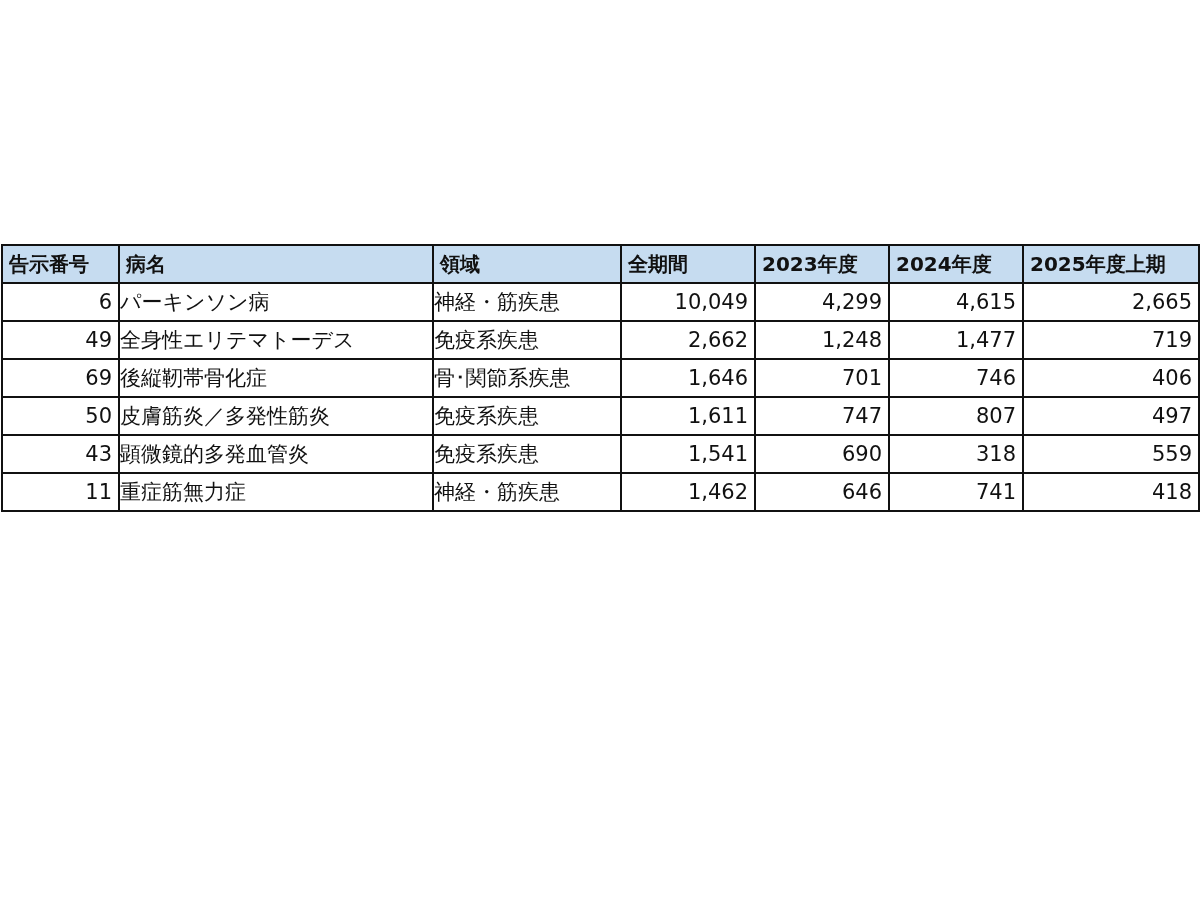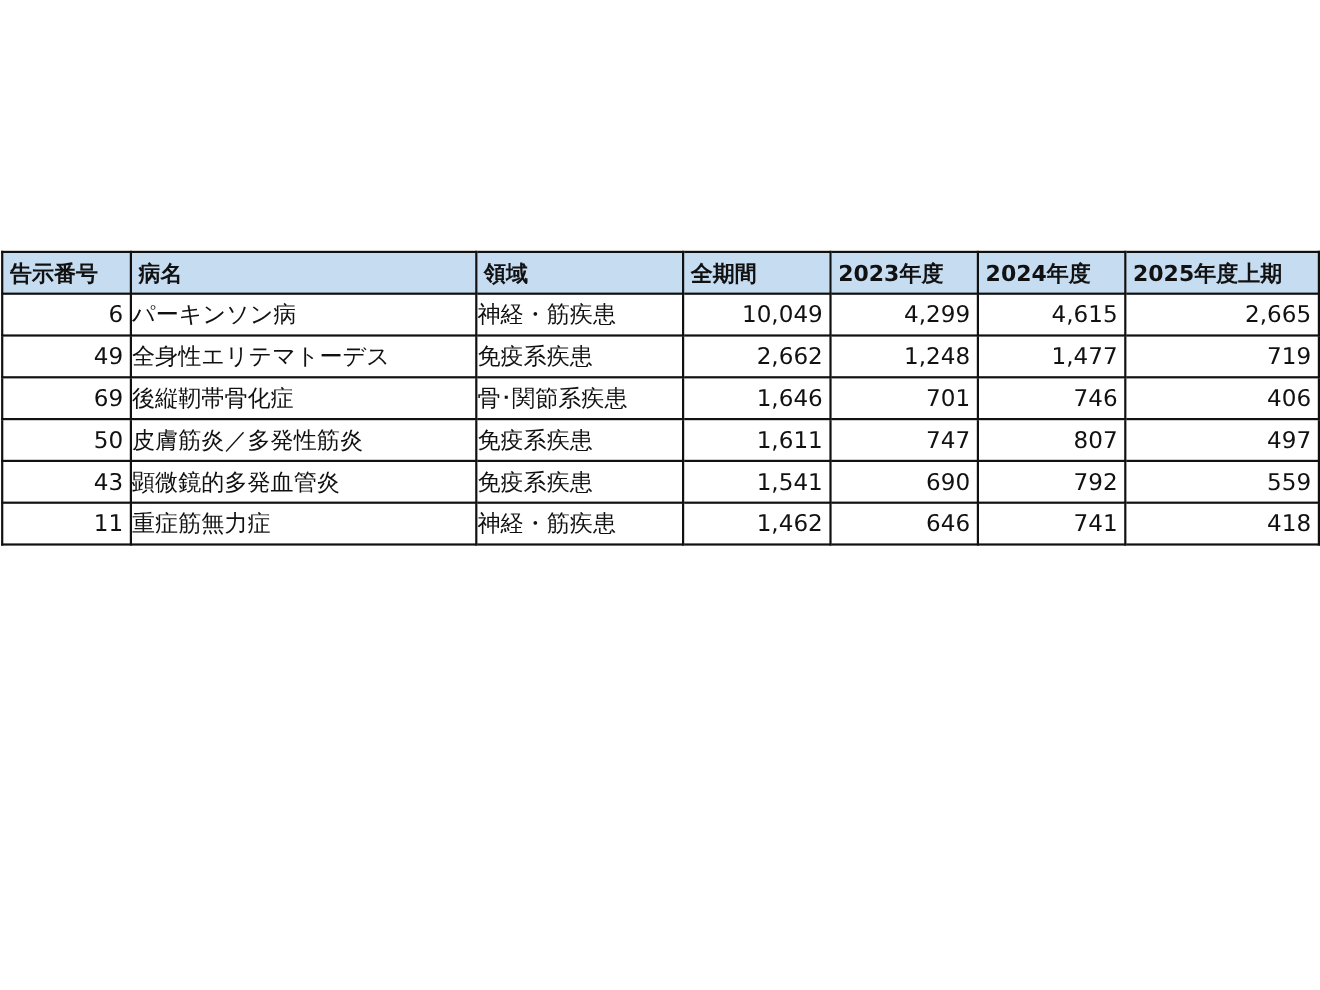--- a/index.html
+++ b/index.html
@@ -11,21 +11,21 @@
       overflow: hidden;
     }
     body {
       position: relative;
       font-family: "DejaVu Sans", "Liberation Sans", sans-serif;
       color: #111111;
     }
     .table-wrap {
       position: absolute;
       left: 1px;
-      top: 228px;
+      top: 244px;
       width: 1197px;
     }
     table {
       border-collapse: collapse;
       width: 1197px;
       table-layout: fixed;
     }
     th, td {
       border: 2px solid #111111;
       height: 36px;
@@ -119,21 +119,21 @@
         <td class="num">747</td>
         <td class="num">807</td>
         <td class="num">497</td>
       </tr>
       <tr>
         <td class="num">43</td>
         <td class="txt">顕微鏡的多発血管炎</td>
         <td class="txt">免疫系疾患</td>
         <td class="num">1,541</td>
         <td class="num">690</td>
-        <td class="num">792</td>
+        <td class="num">318</td>
         <td class="num">559</td>
       </tr>
       <tr>
         <td class="num">11</td>
         <td class="txt">重症筋無力症</td>
         <td class="txt">神経・筋疾患</td>
         <td class="num">1,462</td>
         <td class="num">646</td>
         <td class="num">741</td>
         <td class="num">418</td>

